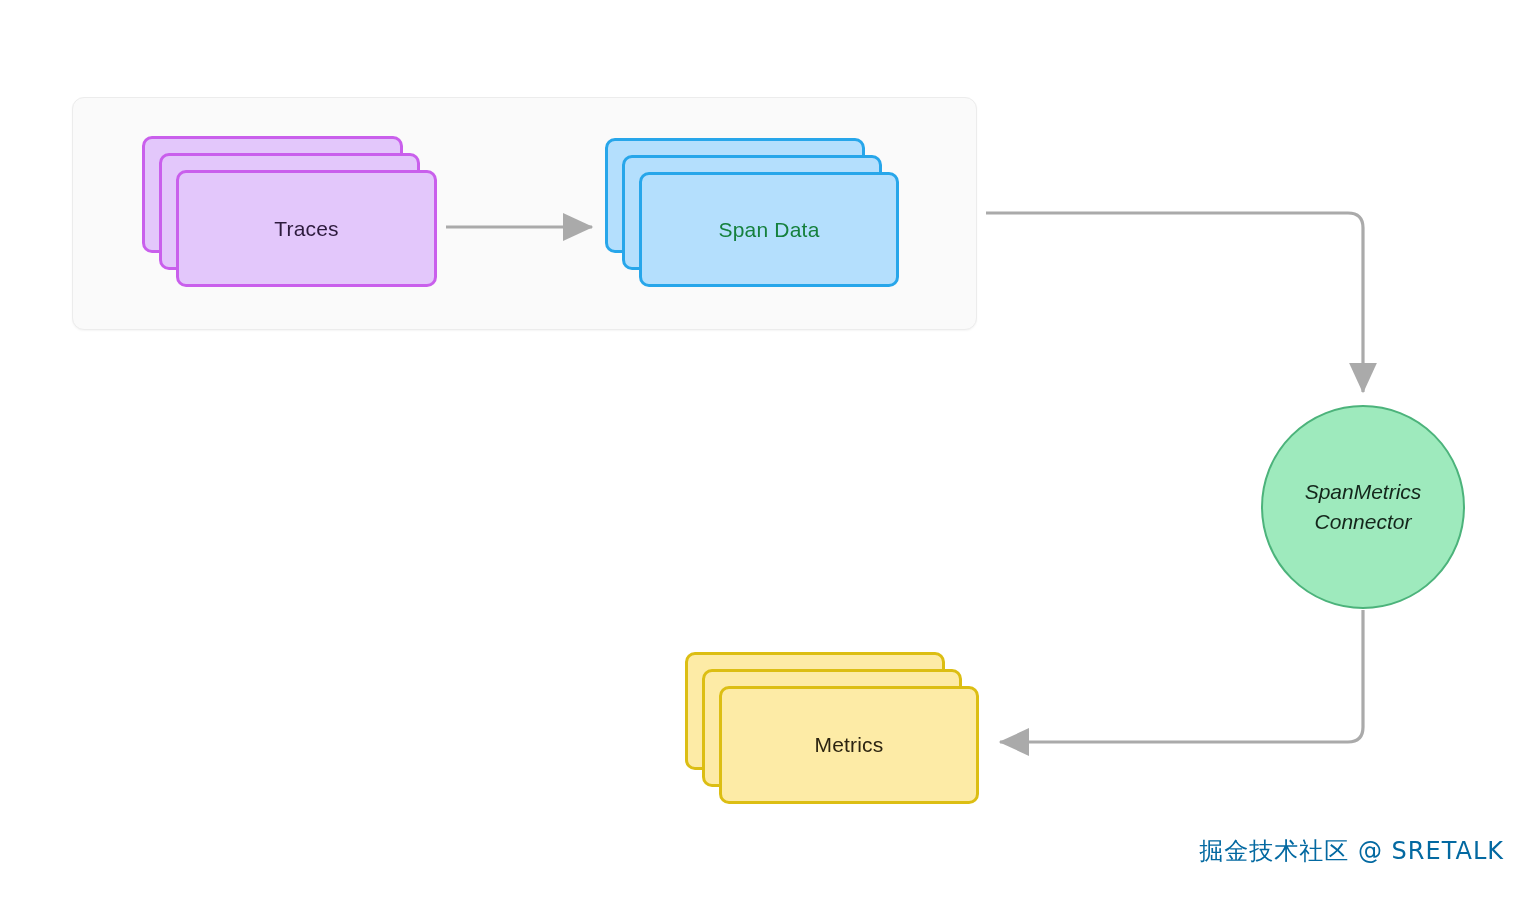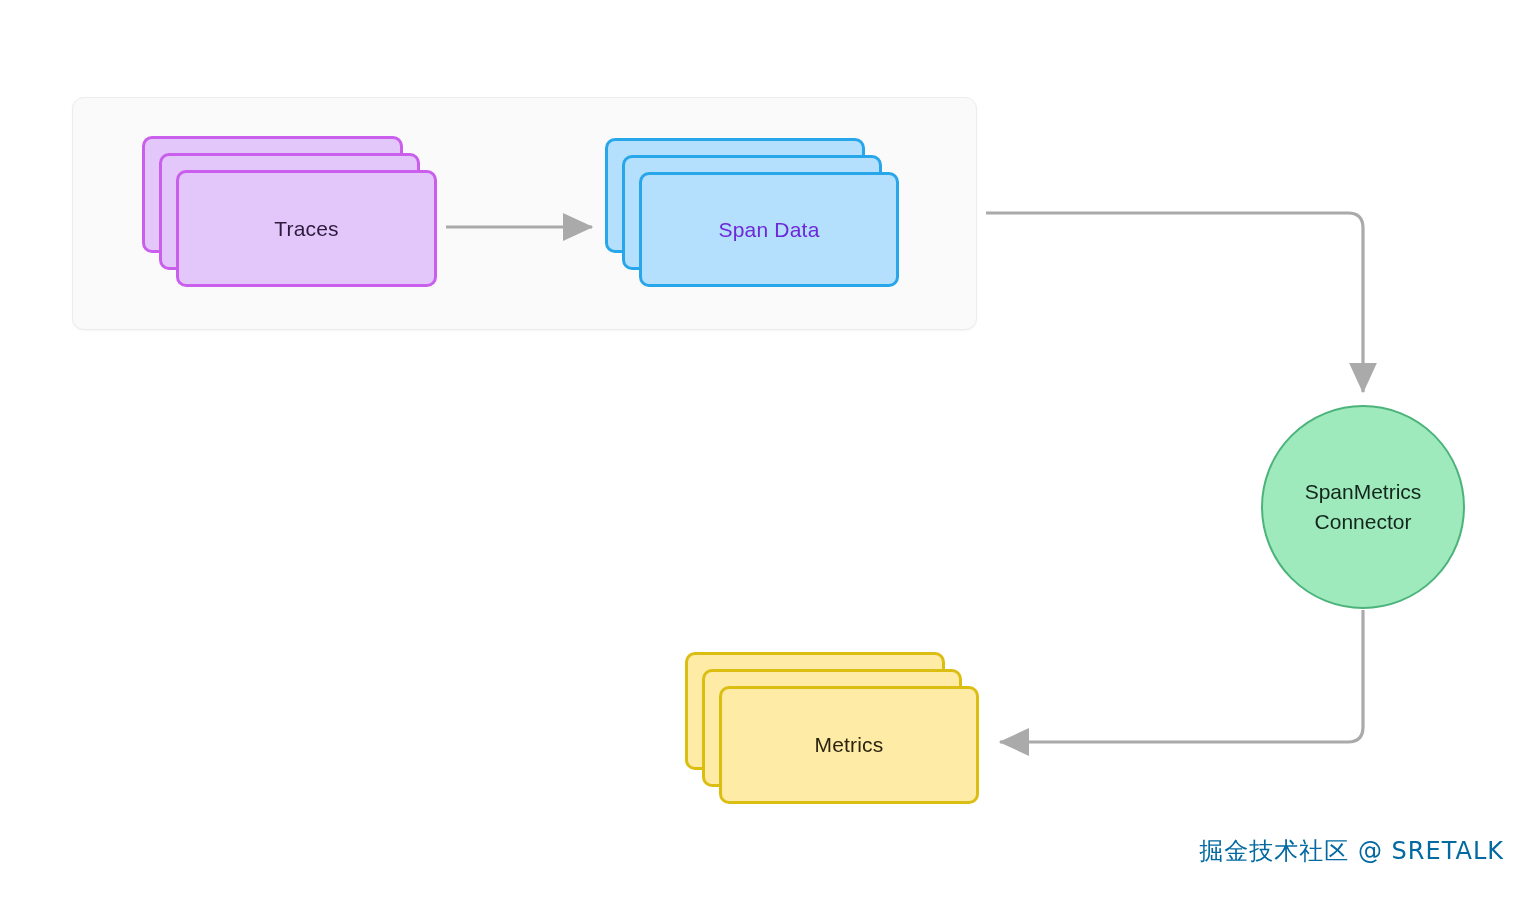--- a/index.html
+++ b/index.html
@@ -63,21 +63,21 @@
   
   #node-traces { left: 142px; top: 136px; width: 295px; height: 151px; }
   #node-traces .sheet { width: 261px; height: 117px;
     background: #e3c7fb; border-color: #c95fec; }
   #node-traces .label { width: 261px; height: 117px; color: #2d1b3d; }
 
   
   #node-span { left: 605px; top: 138px; width: 294px; height: 149px; }
   #node-span .sheet { width: 260px; height: 115px;
     background: #b4dffd; border-color: #27a6ea; }
-  #node-span .label { width: 260px; height: 115px; color: #6d28d9; }
+  #node-span .label { width: 260px; height: 115px; color: #15803d; }
 
   
   #node-metrics { left: 685px; top: 652px; width: 293px; height: 150px; }
   #node-metrics .sheet { width: 260px; height: 118px;
     background: #fdeba6; border-color: #dcbe13; }
   #node-metrics .label { width: 260px; height: 118px; color: #2c2411; }
 
   
   #node-connector {
     position: absolute;
@@ -90,20 +90,21 @@
     border: 2px solid #4cb37b;
     box-sizing: border-box;
     display: flex;
     flex-direction: column;
     align-items: center;
     justify-content: center;
     line-height: 1.42;
     font-size: 21px;
     color: #14261b;
     text-align: center;
+    font-style: italic;
   }
 
   
   #edges {
     position: absolute;
     left: 0;
     top: 0;
     width: 1536px;
     height: 902px;
     pointer-events: none;

